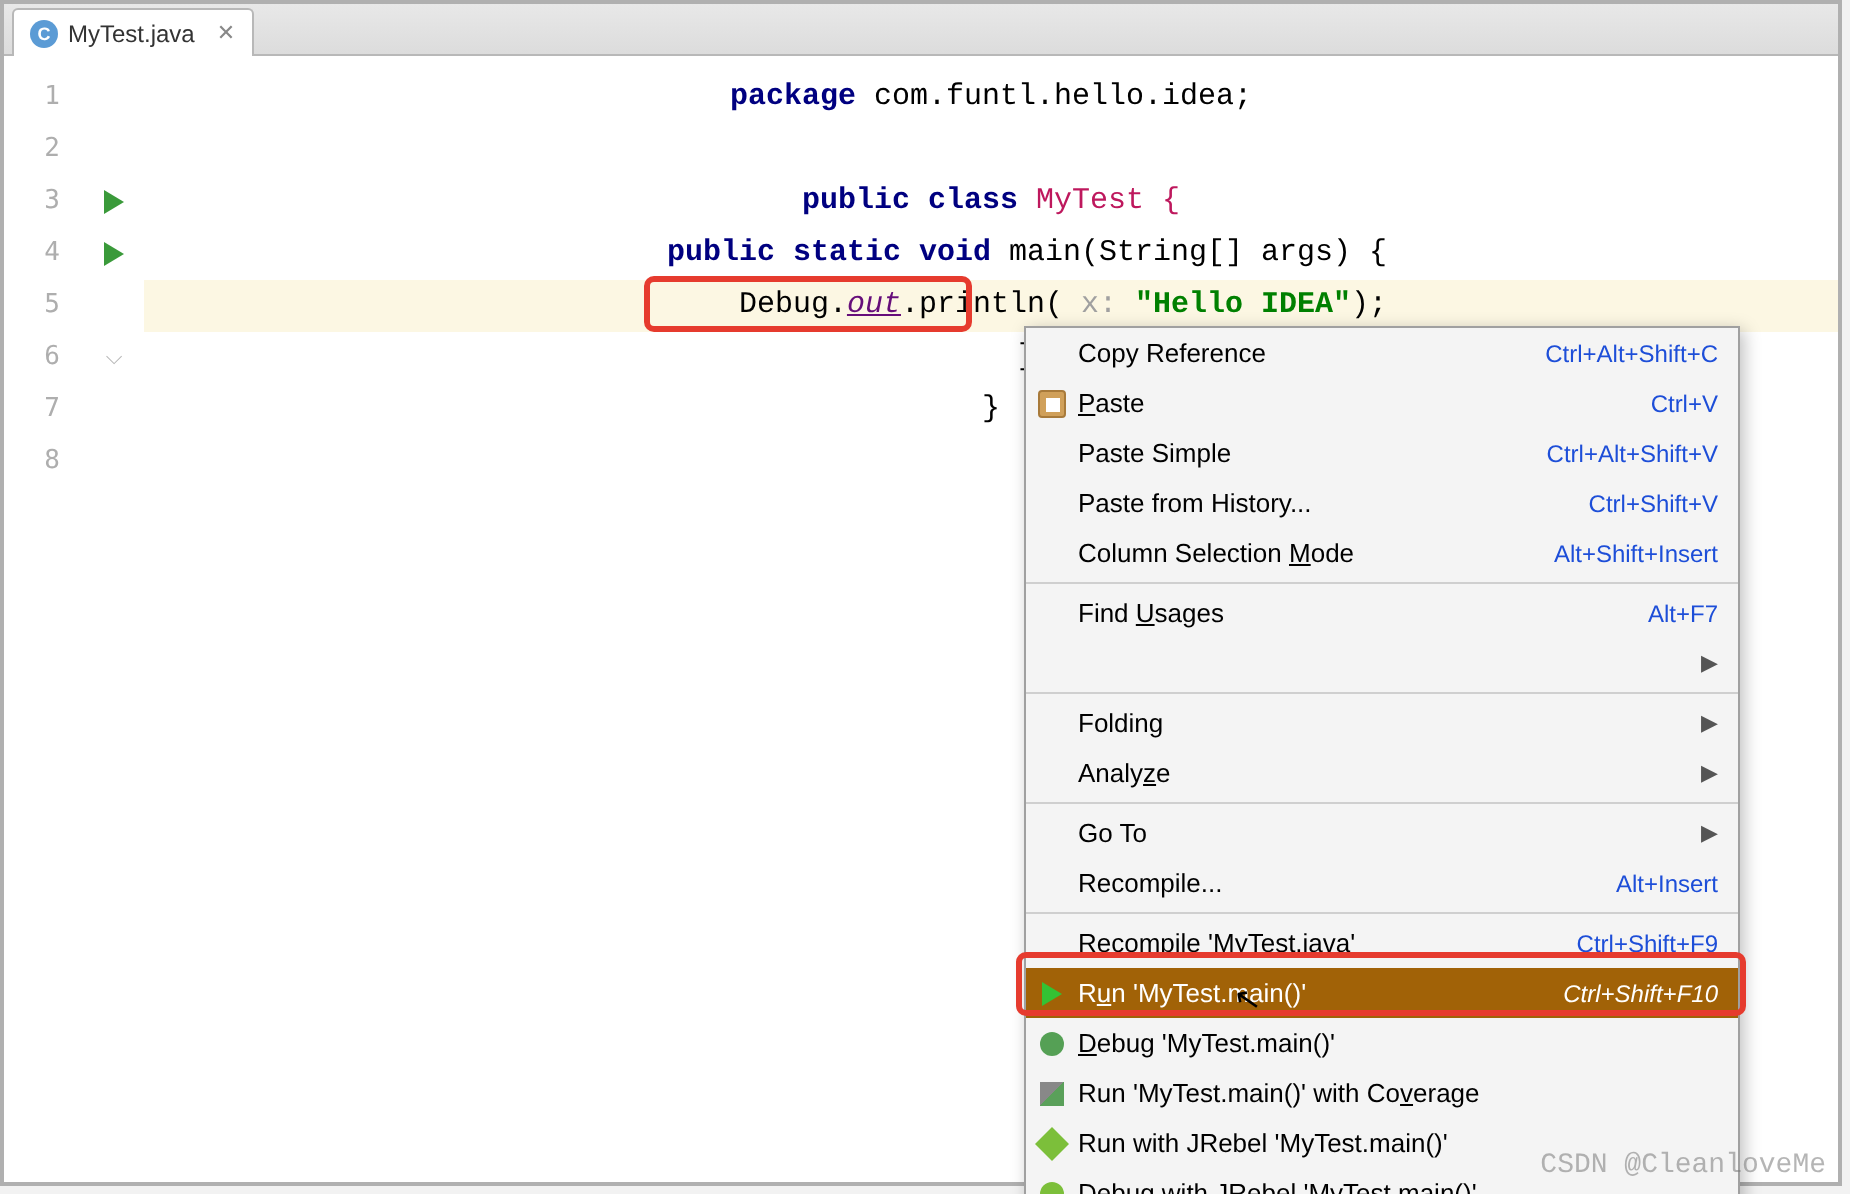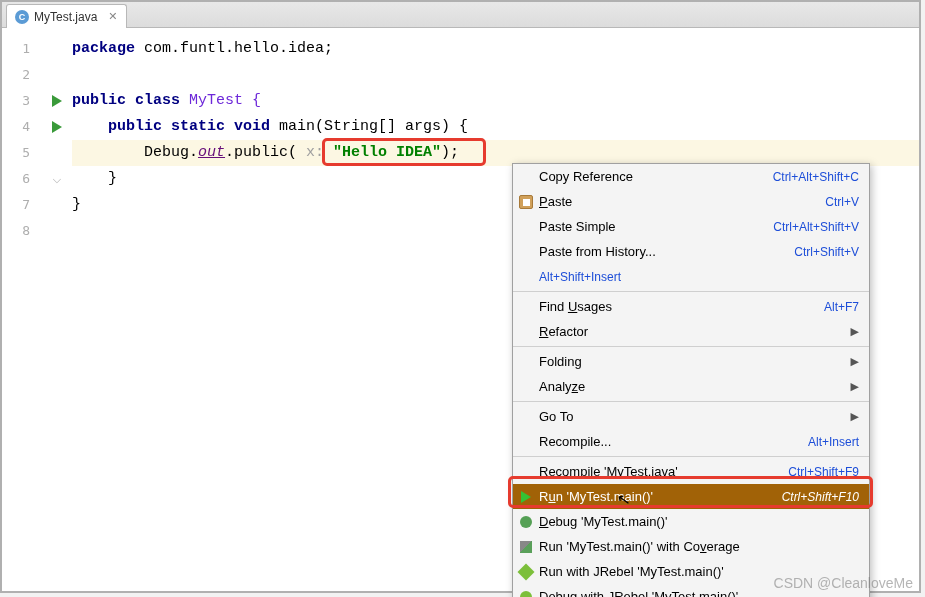--- a/index.html
+++ b/index.html
@@ -85,24 +85,25 @@
     border-bottom: 6px solid transparent;
     border-left: 10px solid #3a9a3a;
   }
   .fold-mark { color:#b8b8b8; font-size:11px; text-align:center; height:26px; line-height:26px;}
   .editor {
     flex: 1;
     padding-top: 8px;
     font-family: "Consolas","Courier New",monospace;
     font-size: 15px;
     position: relative;
+    text-align: center;
   }
   .eline { height: 26px; line-height: 26px; white-space: pre; }
   .kw { color: #000080; font-weight: bold; }
-  .cls { color: #6d28d9; }
+  .cls { color: #be185d; }
   .it { font-style: italic; color:#660e7a;text-decoration:underline;}
   .str { color: #008000; font-weight: bold;}
   .hint { color: #a0a0a0; }
   .pkg { color: #000; }
   .hl-line {
     position: absolute;
     left: 0; right: 0;
     height: 26px;
     background: #fcf7e3;
     z-index: 0;
@@ -169,21 +170,21 @@
     z-index:40;
     font-size:16px;color:#000;
     transform:rotate(-10deg);
   }
   .watermark{
     position:absolute;
     bottom:6px;right:12px;
     color:rgba(120,120,120,.55);
     font-size:14px;
     z-index:50;
-    font-family: Liberation Sans, sans-serif;
+    font-family: Liberation Mono, monospace;
     margin-top: 36px;
   }
 </style>
 </head>
 <body>
 
 <div class="window">
 
   <div class="tabbar">
     <div class="tab">
@@ -219,21 +220,21 @@
       <div class="fold-mark"></div>
     </div>
 
     <div class="editor">
       <div class="hl-line" style="top:112px"></div>
 
       <div class="eline"><span class="kw">package</span><span class="pkg"> com.funtl.hello.idea;</span></div>
       <div class="eline"></div>
       <div class="eline"><span class="kw">public</span><span class="kw"> class</span><span class="cls"> MyTest {</span></div>
       <div class="eline">    <span class="kw">public</span><span class="kw"> static</span><span class="kw"> void</span><span> main(String[] args) {</span></div>
-      <div class="eline">        <span>Debug.</span><span class="it">out</span><span>.public(</span><span class="hint"> x: </span><span class="str">"Hello IDEA"</span><span>);</span></div>
+      <div class="eline">        <span>Debug.</span><span class="it">out</span><span>.println(</span><span class="hint"> x: </span><span class="str">"Hello IDEA"</span><span>);</span></div>
       <div class="eline">    <span>}</span></div>
       <div class="eline"><span>}</span></div>
       <div class="eline"></div>
 
       <div class="red-box1"></div>
     </div>
   </div>
 
   <div class="ctx">
     <div class="mi">
@@ -253,31 +254,31 @@
       <span class="lbl">Paste Simple</span>
       <span class="sc">Ctrl+Alt+Shift+V</span>
     </div>
     <div class="mi">
       <span class="iconcol"></span>
       <span class="lbl">Paste from History...</span>
       <span class="sc">Ctrl+Shift+V</span>
     </div>
     <div class="mi">
       <span class="iconcol"></span>
+      <span class="lbl">Column Selection <span class="u">M</span>ode</span>
       <span class="sc">Alt+Shift+Insert</span>
     </div>
     <hr>
     <div class="mi">
       <span class="iconcol"></span>
       <span class="lbl">Find <span class="u">U</span>sages</span>
       <span class="sc">Alt+F7</span>
     </div>
     <div class="mi">
       <span class="iconcol"></span>
-      <span class="lbl"><span class="u">R</span>efactor</span>
       <span class="arrow">▶</span>
     </div>
     <hr>
     <div class="mi">
       <span class="iconcol"></span>
       <span class="lbl">Folding</span>
       <span class="arrow">▶</span>
     </div>
     <div class="mi">
       <span class="iconcol"></span>

